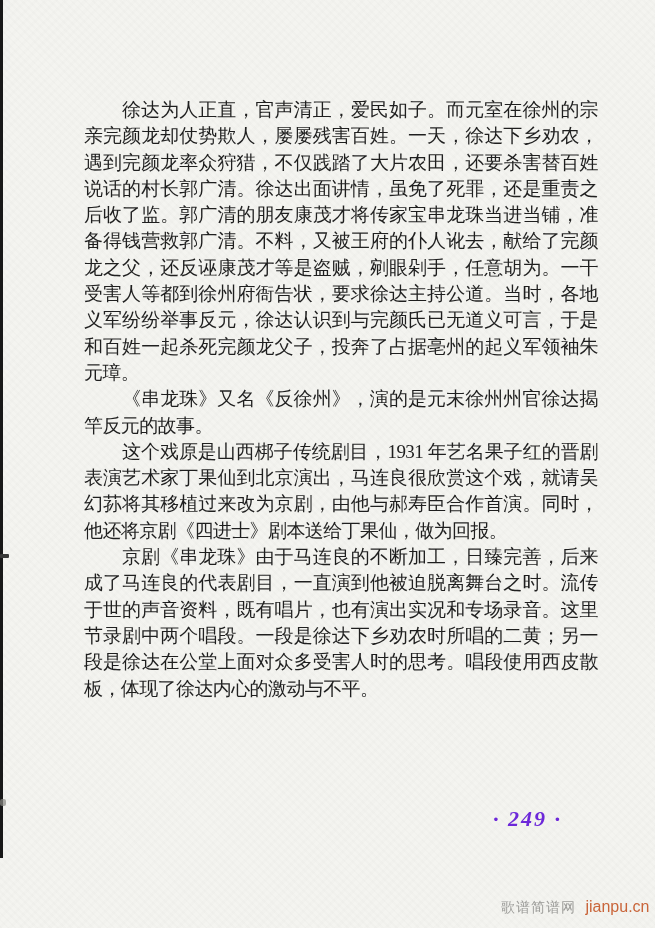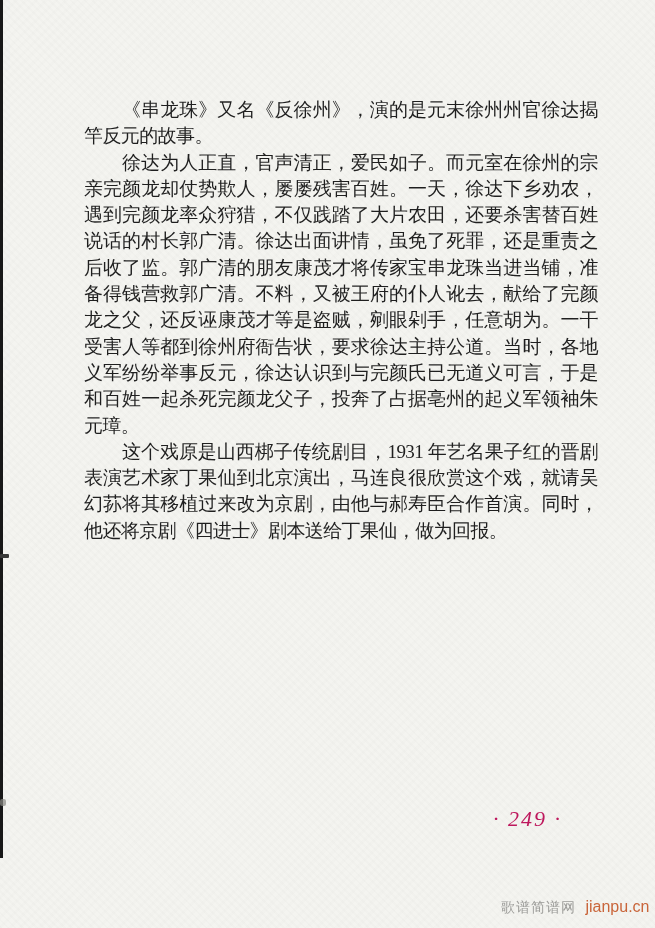--- a/index.html
+++ b/index.html
@@ -67,24 +67,24 @@
     margin: 0;
     text-indent: 2em;
   }
   .page-number {
     position: absolute;
     left: 455px;
     top: 806px;
     width: 145px;
     text-align: center;
     font-style: italic;
-    font-weight: normal;
+    font-weight: bold;
     font-size: 22px;
     letter-spacing: 2px;
-    color: #be185d;
+    color: #6d28d9;
   }
   .watermark {
     position: absolute;
     left: 501px;
     top: 898px;
     white-space: nowrap;
     font-family: "Liberation Sans", "DejaVu Sans", sans-serif;
   }
   .watermark .wm-name {
     font-size: 14px;
@@ -101,23 +101,24 @@
 <body>
 
 <div class="page">
   <div class="paper-texture"></div>
 
   <div class="scan-edge"></div>
   <div class="artifact-dash"></div>
   <div class="artifact-speck"></div>
 
   <div class="text-block">
+    <p>徐达为人正直，官声清正，爱民如子。而元室在徐州的宗亲完颜龙却仗势欺人，屡屡残害百姓。一天，徐达下乡劝农，遇到完颜龙率众狩猎，不仅践踏了大片农田，还要杀害替百姓说话的村长郭广清。徐达出面讲情，虽免了死罪，还是重责之后收了监。郭广清的朋友康茂才将传家宝串龙珠当进当铺，准备得钱营救郭广清。不料，又被王府的仆人讹去，献给了完颜龙之父，还反诬康茂才等是盗贼，剜眼剁手，任意胡为。一干受害人等都到徐州府衙告状，要求徐达主持公道。当时，各地义军纷纷举事反元，徐达认识到与完颜氏已无道义可言，于是和百姓一起杀死完颜龙父子，投奔了占据亳州的起义军领袖朱元璋。</p>
     <p>《串龙珠》又名《反徐州》，演的是元末徐州州官徐达揭竿反元的故事。</p>
-    <p>徐达为人正直，官声清正，爱民如子。而元室在徐州的宗亲完颜龙却仗势欺人，屡屡残害百姓。一天，徐达下乡劝农，遇到完颜龙率众狩猎，不仅践踏了大片农田，还要杀害替百姓说话的村长郭广清。徐达出面讲情，虽免了死罪，还是重责之后收了监。郭广清的朋友康茂才将传家宝串龙珠当进当铺，准备得钱营救郭广清。不料，又被王府的仆人讹去，献给了完颜龙之父，还反诬康茂才等是盗贼，剜眼剁手，任意胡为。一干受害人等都到徐州府衙告状，要求徐达主持公道。当时，各地义军纷纷举事反元，徐达认识到与完颜氏已无道义可言，于是和百姓一起杀死完颜龙父子，投奔了占据亳州的起义军领袖朱元璋。</p>
     <p>这个戏原是山西梆子传统剧目，1931 年艺名果子红的晋剧表演艺术家丁果仙到北京演出，马连良很欣赏这个戏，就请吴幻荪将其移植过来改为京剧，由他与郝寿臣合作首演。同时，他还将京剧《四进士》剧本送给丁果仙，做为回报。</p>
+    <p>京剧《串龙珠》由于马连良的不断加工，日臻完善，后来成了马连良的代表剧目，一直演到他被迫脱离舞台之时。流传于世的声音资料，既有唱片，也有演出实况和专场录音。这里节录剧中两个唱段。一段是徐达下乡劝农时所唱的二黄；另一段是徐达在公堂上面对众多受害人时的思考。唱段使用西皮散板，体现了徐达内心的激动与不平。</p>
   </div>
 
   <div class="page-number">· 249 ·</div>
 
   <div class="watermark">
     <span class="wm-name">歌谱简谱网</span>
     <span class="wm-url">jianpu.cn</span>
   </div>
 </div>
 

